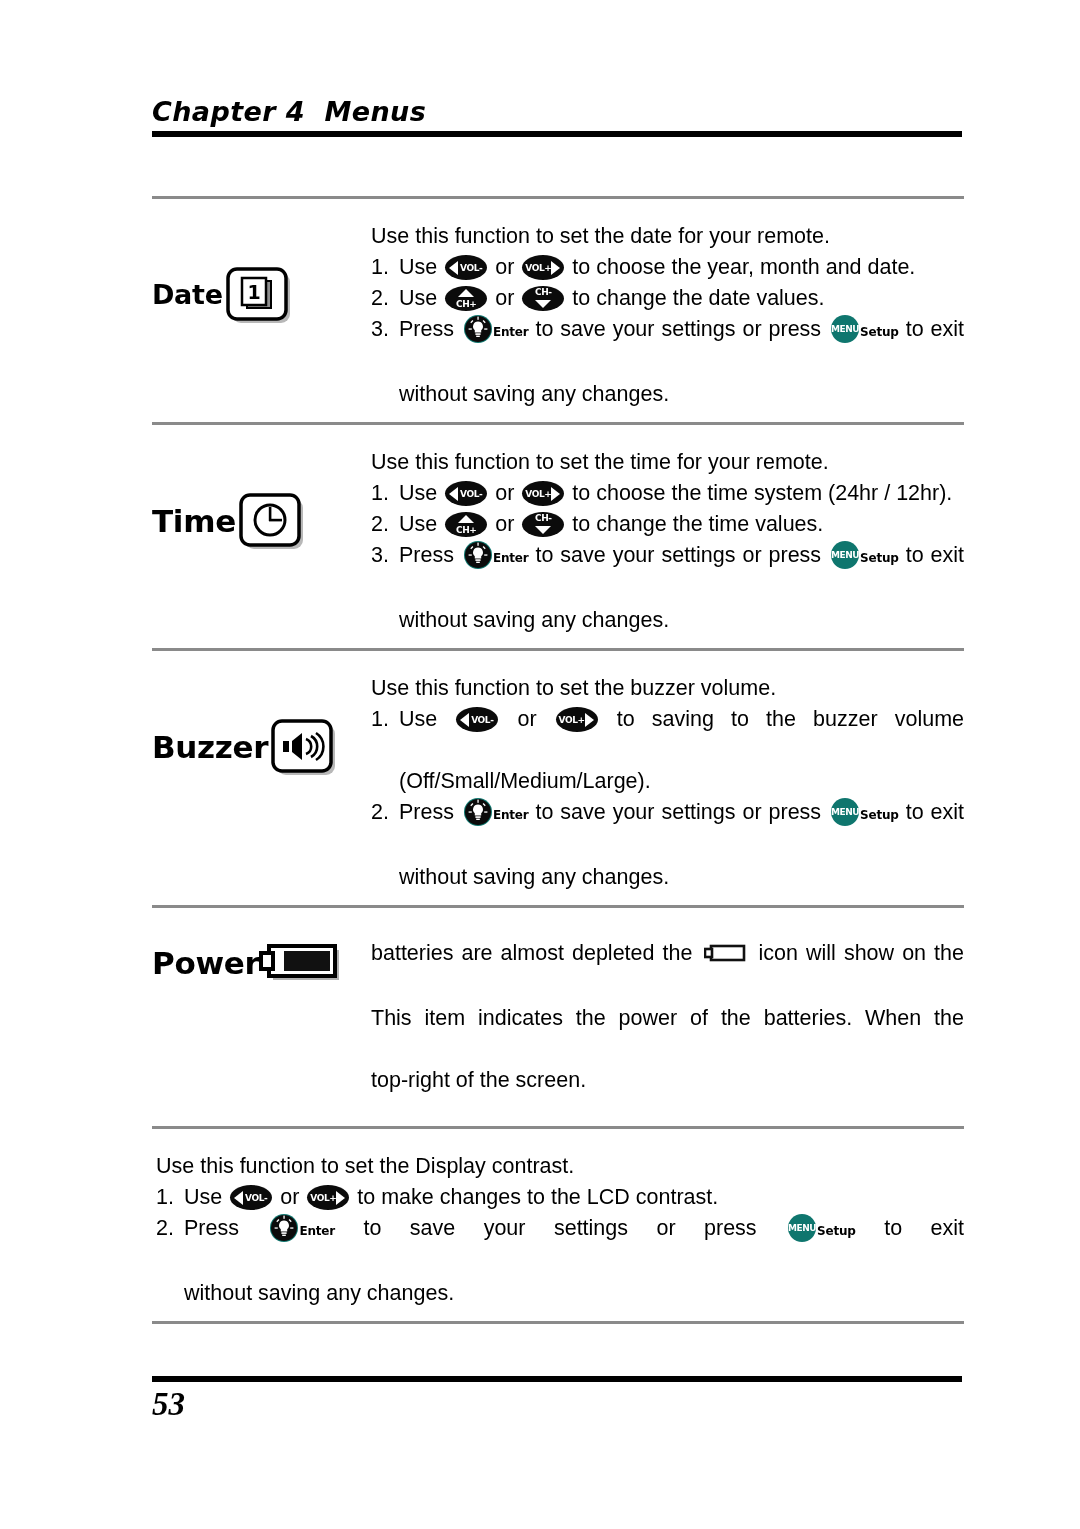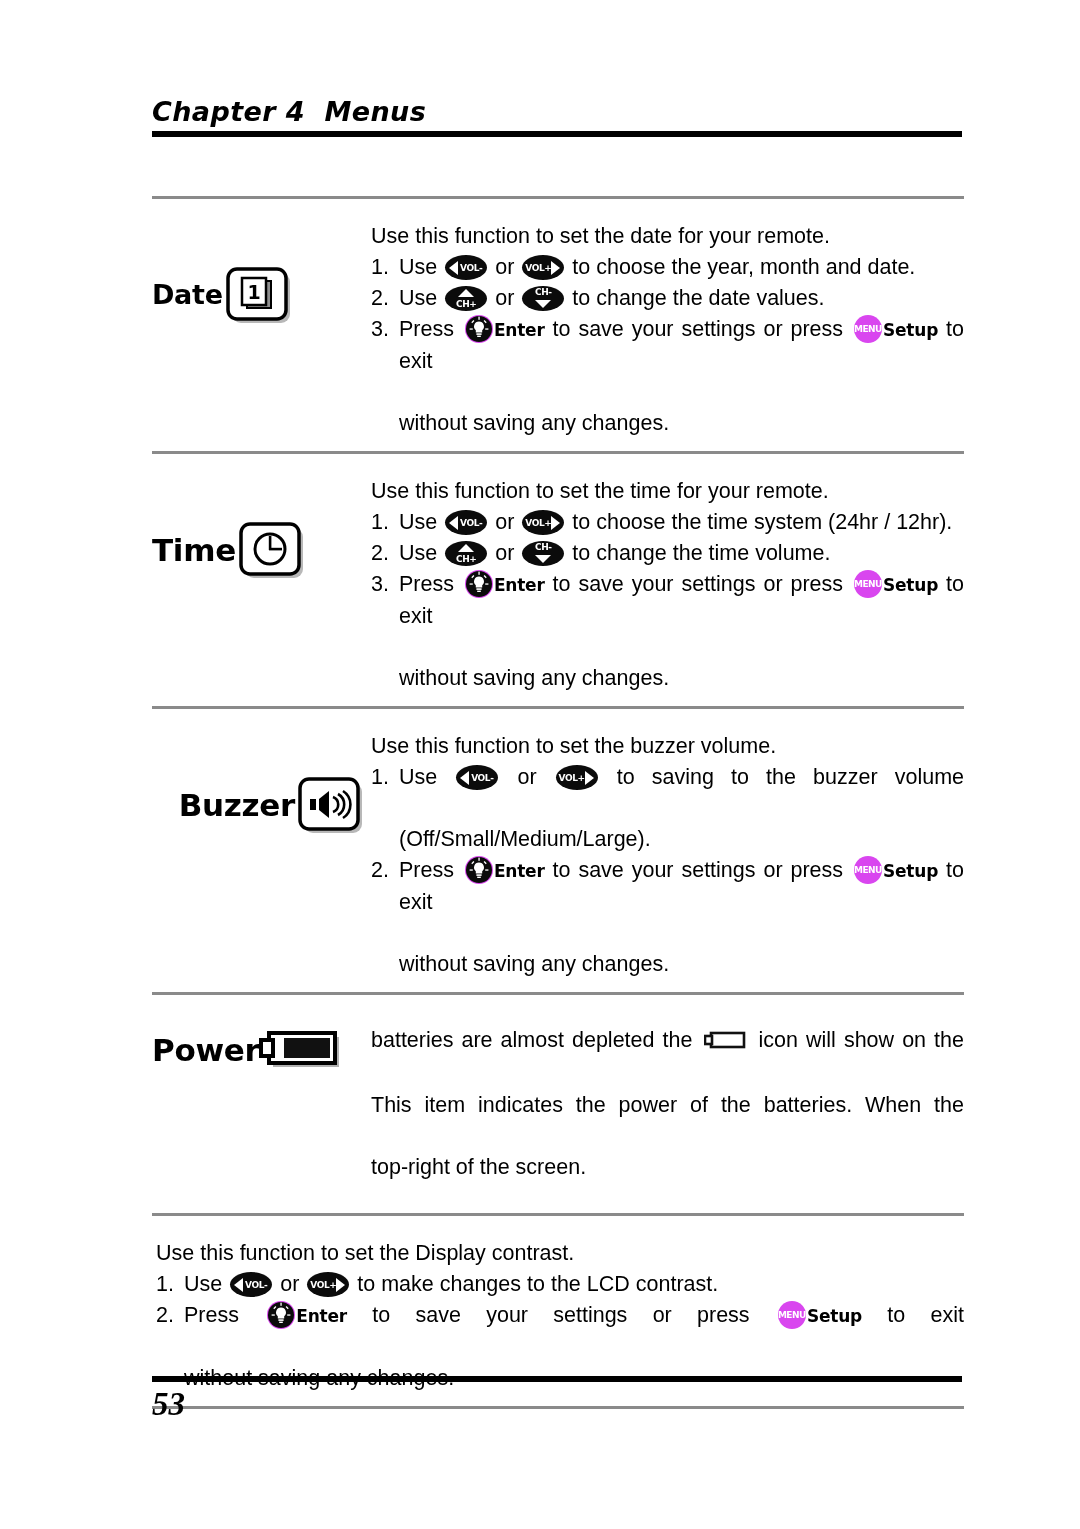--- a/index.html
+++ b/index.html
@@ -200,42 +200,42 @@
     border-top: 8px solid #ffffff;
   }
   .btn-oval.ch-plus .lbl  { top: auto; bottom: 2px; transform: none; }
   .btn-oval.ch-minus .lbl { top: 2px; bottom: auto; transform: none; }
 
   .btn-circle {
     display: inline-block;
     position: relative;
     width: 28px;
     height: 28px;
-    background: #d946ef;
+    background: #0f766e;
     border-radius: 50%;
     vertical-align: -7px;
     margin: 0 1px 0 3px;
   }
   .btn-circle .menu-txt {
     position: absolute;
     left: 0; right: 0; top: 50%;
     transform: translateY(-50%);
     text-align: center;
     color: #ffffff;
     font-family: "DejaVu Sans", sans-serif;
     font-size: 9px;
     font-weight: bold;
     line-height: 1;
     letter-spacing: -0.5px;
   }
   .btn-circle svg { position: absolute; left: 0; top: 0; }
 
   .btn-caption {
     font-family: "DejaVu Sans", sans-serif;
-    font-size: 17px;
+    font-size: 12px;
     font-weight: bold;
     letter-spacing: -0.2px;
   }
 
   .inline-battery {
     display: inline-block;
     vertical-align: -3px;
     margin: 0 4px;
   }
 </style>
@@ -376,21 +376,21 @@
             <span>Use</span>
             <span class="btn-oval ch-plus">
               <span class="tri up"></span>
               <span class="lbl">CH+</span>
             </span>
             <span>or</span>
             <span class="btn-oval ch-minus">
               <span class="lbl">CH-</span>
               <span class="tri down"></span>
             </span>
-            <span>to change the time volume.</span>
+            <span>to change the time values.</span>
           </span>
         </div>
 
         <div class="numbered">
           <span class="num">3.</span>
           <span class="ntext justify">
             <span>Press</span>
             <span class="btn-circle">
               <svg width="28" height="28" viewBox="0 0 28 28">
                 <circle cx="14" cy="14" r="13" fill="#0b0b0b"></circle>
@@ -415,21 +415,21 @@
         <div class="numbered">
           <span class="num"></span>
           <span class="ntext nowrap">without saving any changes.</span>
         </div>
       </div>
     </div>
 
     <div class="divider"></div>
 
     <div class="section" style="padding-top:22px;padding-bottom:12px;">
-      <div class="label-col" style="padding-top:40px;justify-content:flex-end;">
+      <div class="label-col" style="padding-top:40px;">
         <div class="section-label" style="font-size:31px;">Buzzer</div>
         <div class="label-icon">
           <svg width="72" height="58" viewBox="0 0 72 58">
             <rect x="9" y="6" width="58" height="50" rx="9" ry="9" fill="#b8b8b8"></rect>
             <rect x="5" y="2" width="58" height="50" rx="9" ry="9" fill="#ffffff" stroke="#000" stroke-width="3.5"></rect>
             <rect x="15" y="22" width="6" height="11" fill="#000"></rect>
             <path d="M24 22 L24 33 L34 41 L34 14 Z" fill="#000"></path>
             <path d="M38 20 a8 8 0 0 1 0 15" fill="none" stroke="#000" stroke-width="2.6"></path>
             <path d="M43 17 a12 12 0 0 1 0 21" fill="none" stroke="#000" stroke-width="2.6"></path>
             <path d="M48 14 a16 16 0 0 1 0 27" fill="none" stroke="#000" stroke-width="2.6"></path>

